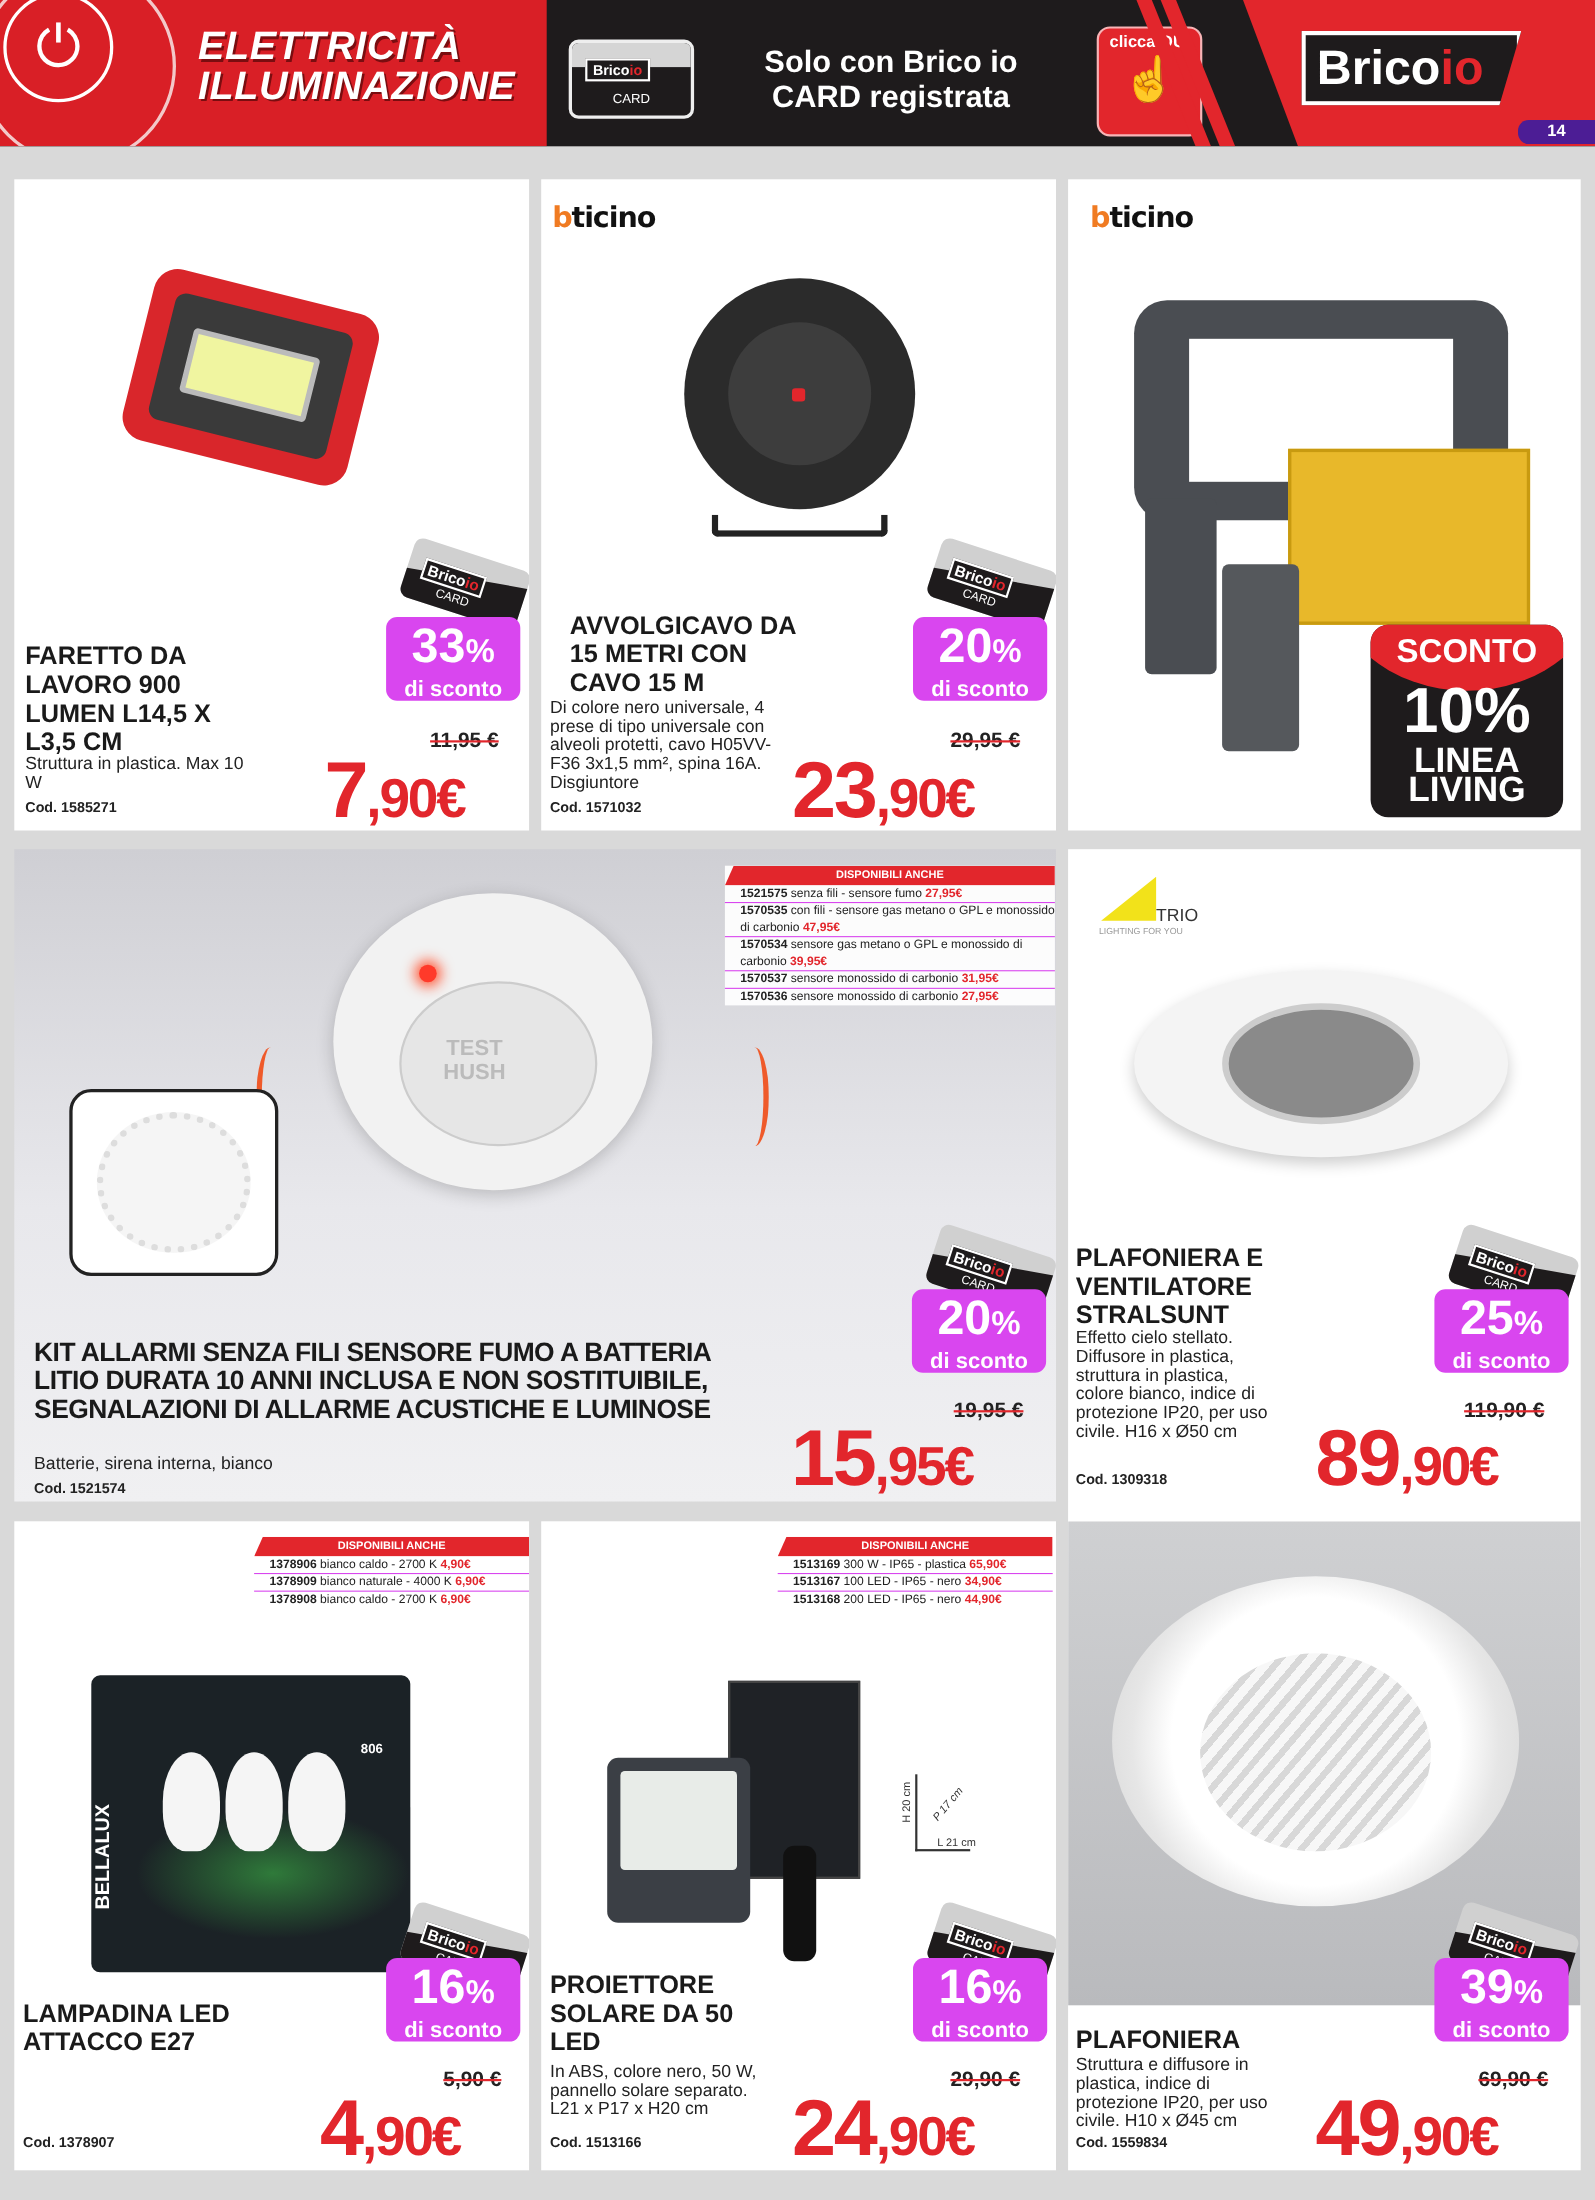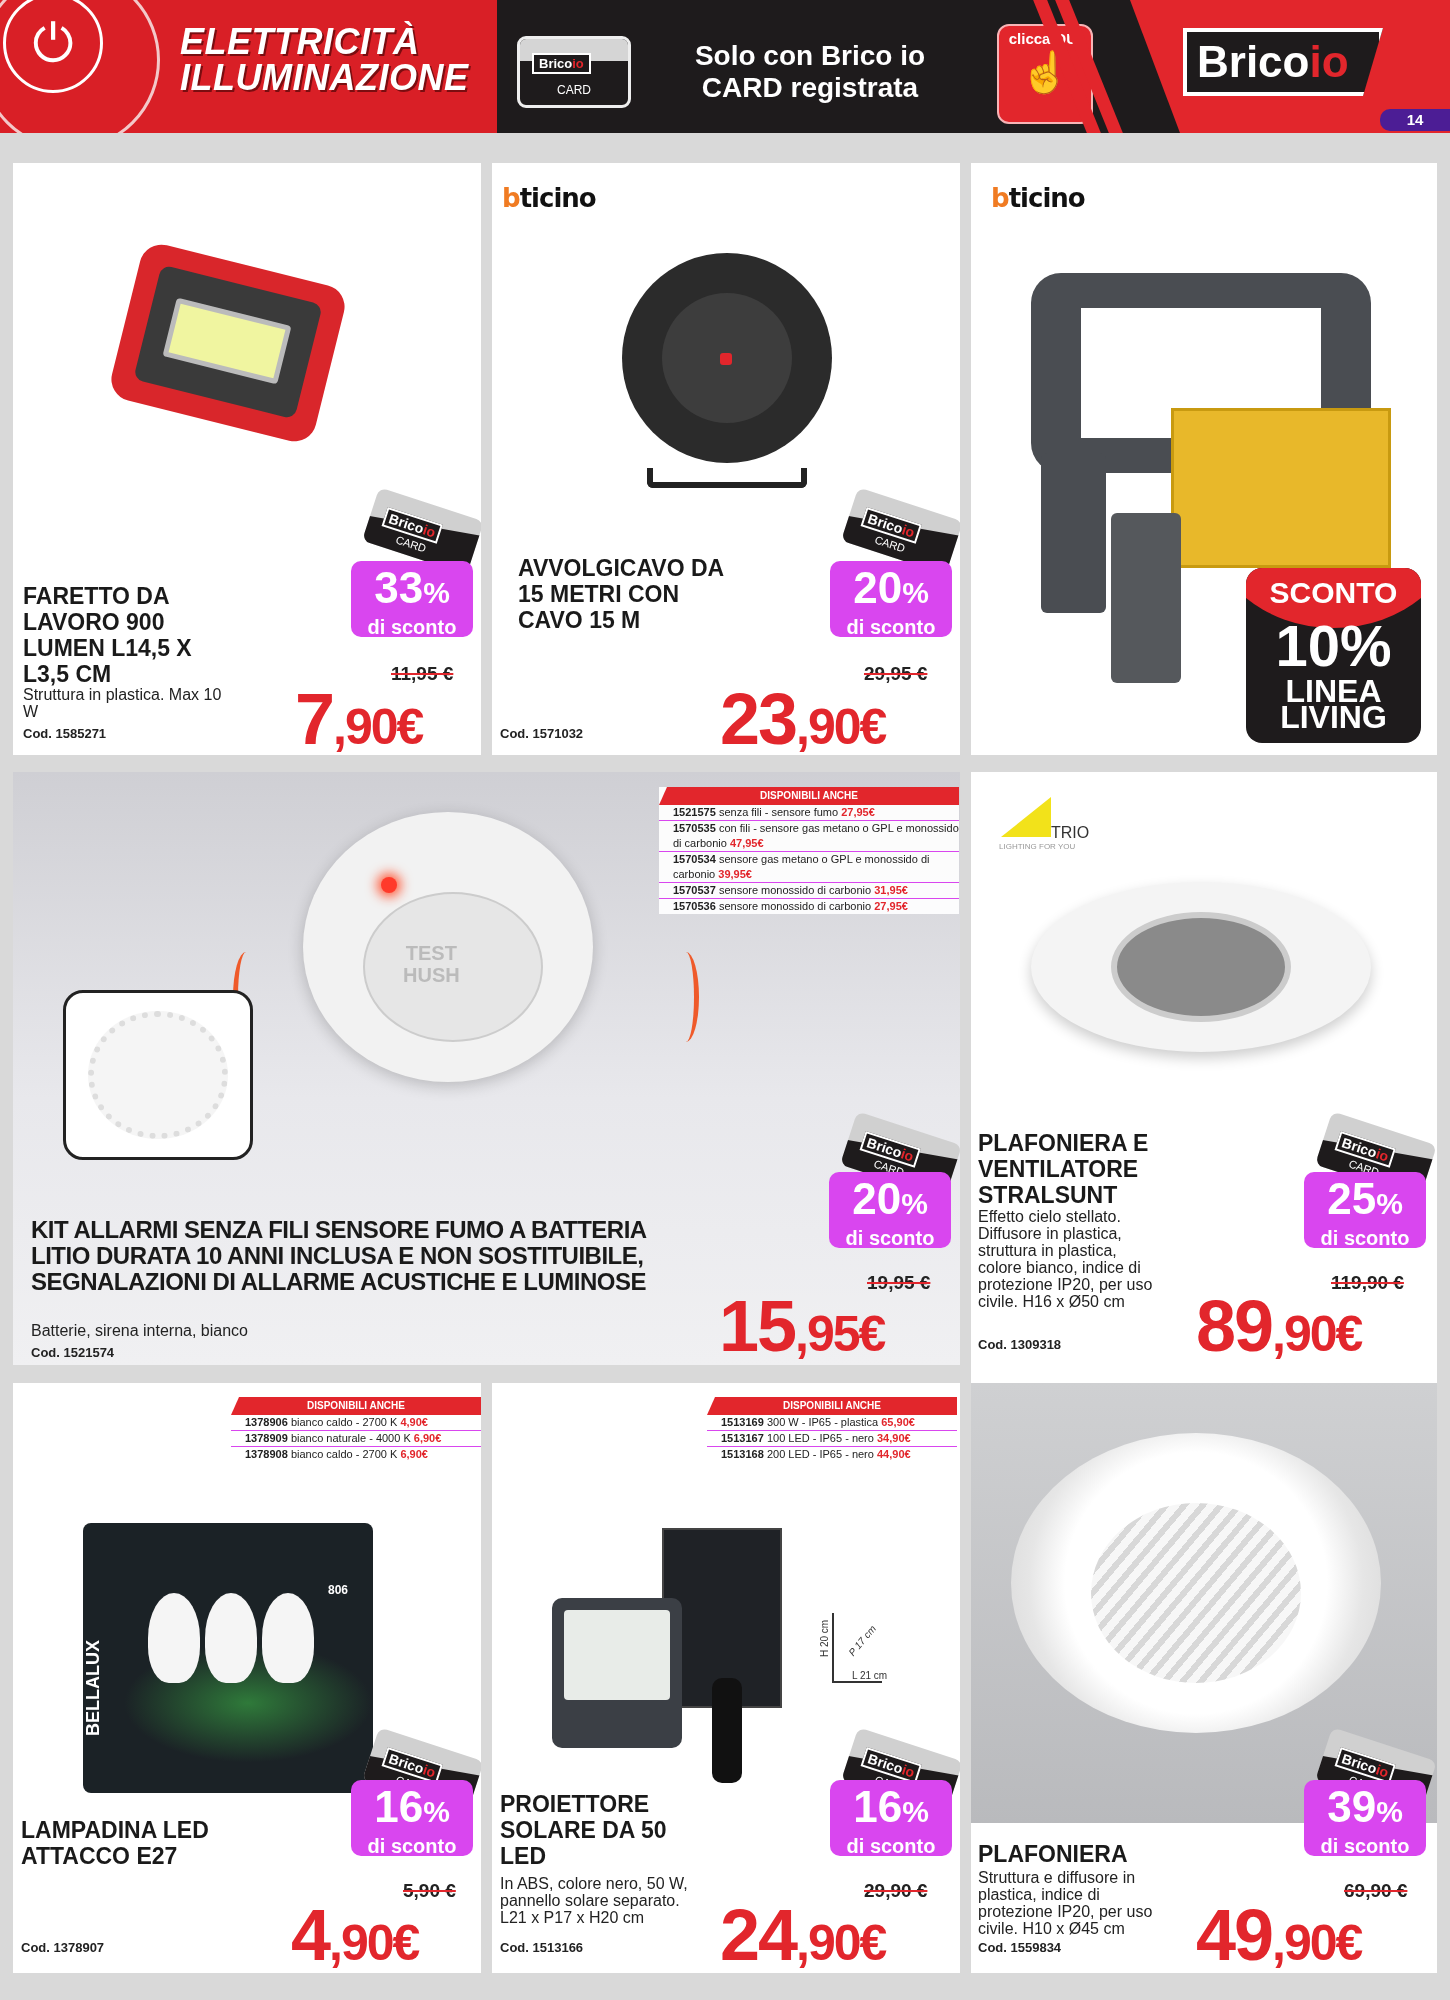--- a/index.html
+++ b/index.html
@@ -125,20 +125,21 @@
     <div class="bcard" style="left:355px; top:340px;">
         <div class="blk"></div>
         <div class="lg">Brico<span>io</span></div>
         <div class="cd">CARD</div>
       </div>
     <div class="disc" style="left:338px; top:398px;">
       <div class="pct"><span>20</span><small>%</small></div>
       <div class="ds">di sconto</div>
     </div>
     <div class="pname" style="left:26px; top:392px; width:230px;">AVVOLGICAVO DA 15 METRI CON CAVO 15 M</div>
+    <div class="pdesc" style="left:8px; top:472px; width:205px;">Di colore nero universale, 4 prese di tipo universale con alveoli protetti, cavo H05VV-F36 3x1,5 mm², spina 16A. Disgiuntore</div>
     <div class="pcode" style="left:8px; top:563px;">Cod. 1571032</div>
     <div class="oldp" style="left:372px; top:500px;">29,95 €</div>
     <div class="newp" style="left:228px; top:520px;"><span>23</span><small>,90€</small></div>
   </div>
 
   <div class="card" style="left:971px; top:163px; width:466px; height:592px;">
     <div class="bticino" style="left:20px; top:20px;"><span>b</span>ticino</div>
     <div class="img-box" style="left:60px; top:110px; width:370px; height:440px;">
       <div style="position:absolute; left:0; top:0; width:340px; height:200px; background:#4a4d52; border-radius:30px;"></div>
       <div style="position:absolute; left:50px; top:35px; width:240px; height:130px; background:#fff;"></div>

